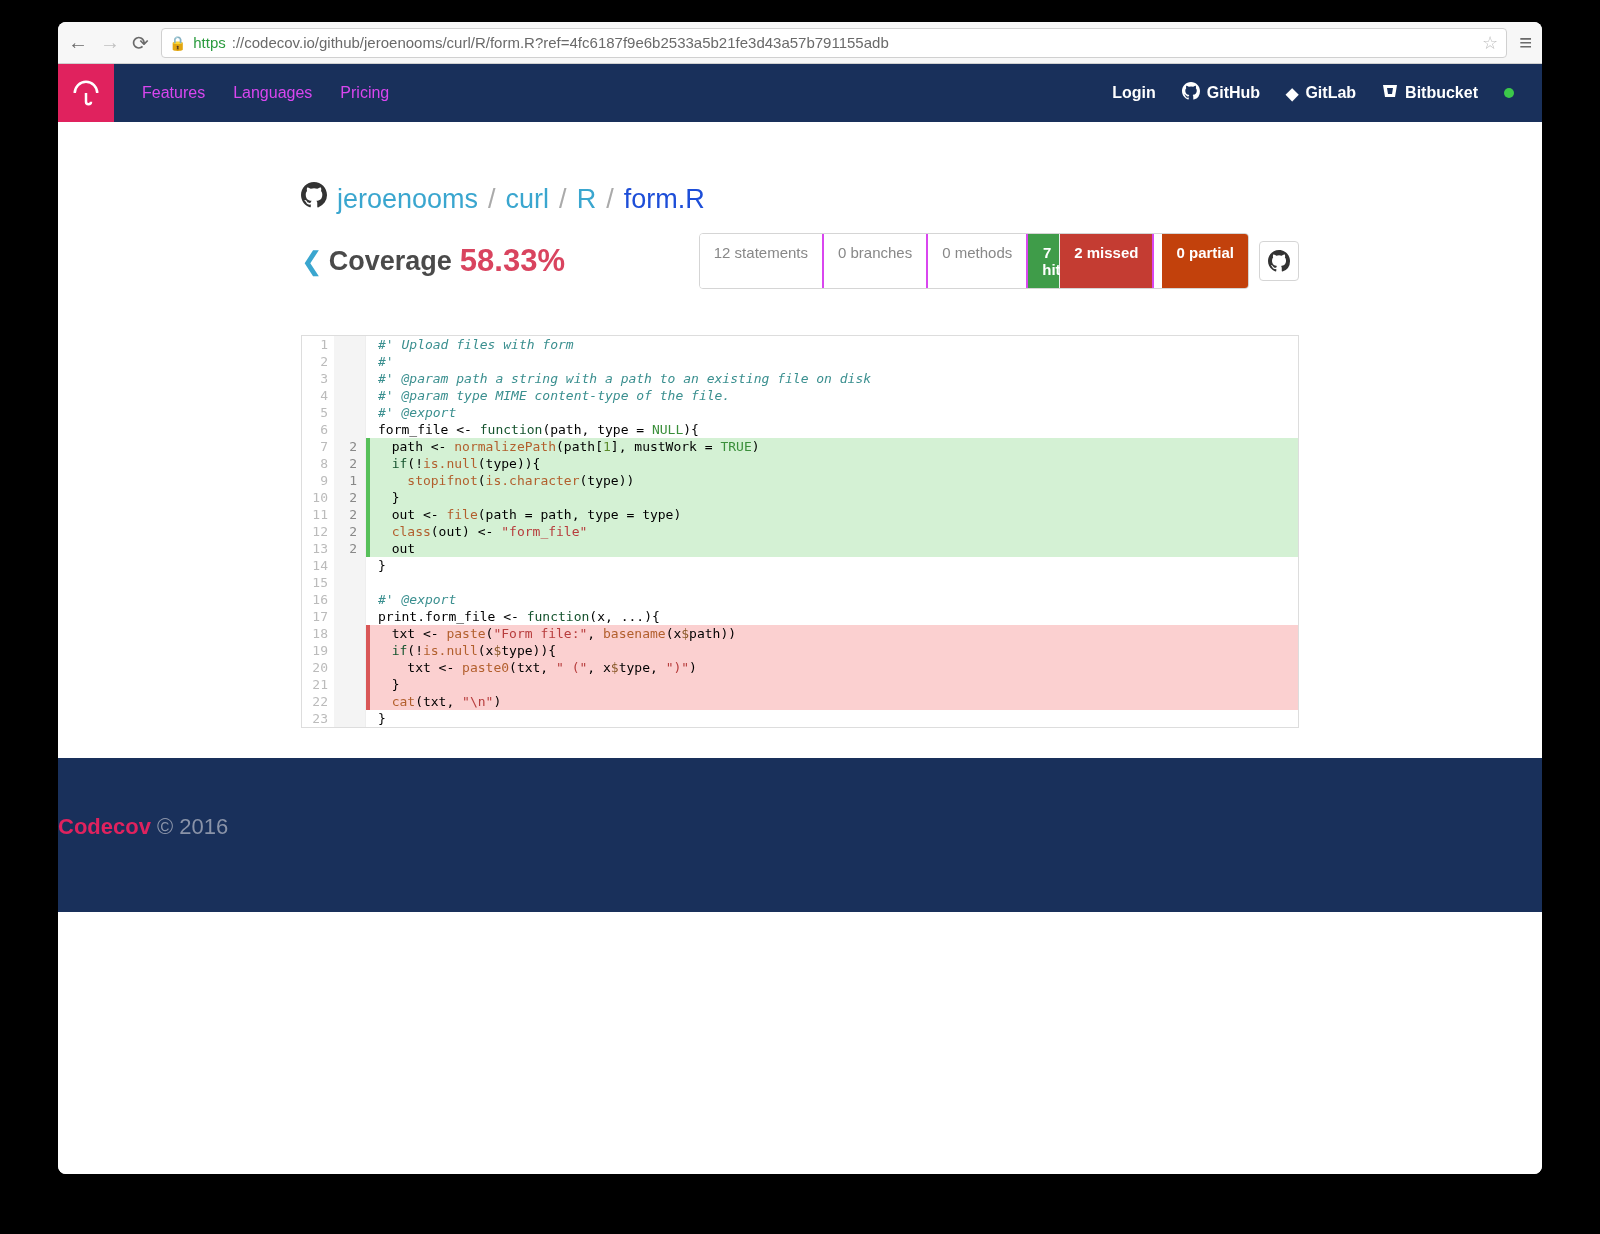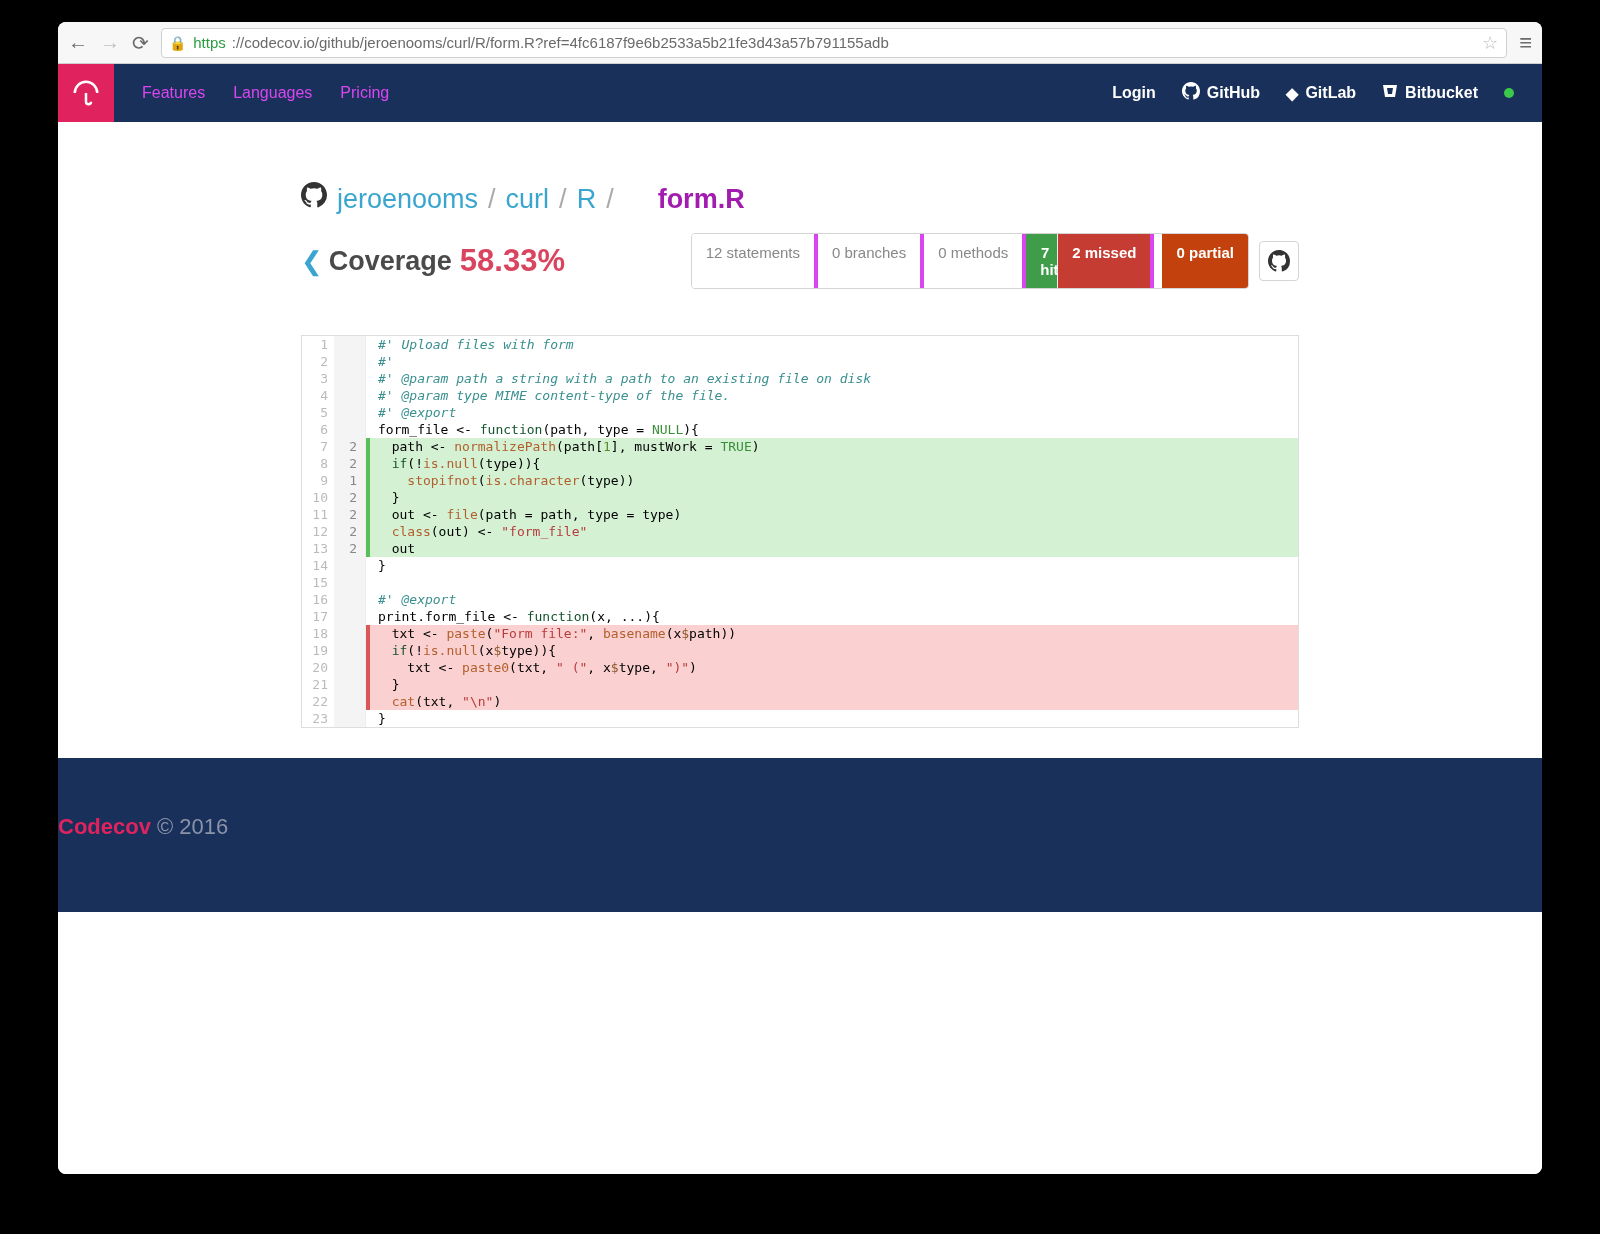--- a/index.html
+++ b/index.html
@@ -84,28 +84,28 @@
 .spacer {flex:1;}
 .rightnav { display:flex; gap:26px; align-items:center; margin-right:28px; font-size:16px; font-weight:600;}
 .rightnav .item { display:flex; align-items:center; gap:7px;}
 .dot { width:10px;height:10px;border-radius:50%;background:#3cc84a; }
 .content { flex:1; background:#fff; overflow:auto; }
 .inner { max-width:998px; margin:0 auto; padding:60px 0 30px 0; }
 .breadcrumb { font-size:27px; color:#666; display:flex; gap:10px; align-items:flex-end;}
 .breadcrumb a { color:#3aa6cf; text-decoration:none; }
 .breadcrumb .ghicon { color:#333; }
 .breadcrumb .sep { color:#aaa; }
-.breadcrumb .cur { color:#a21caf; font-weight:700;margin-left:34px;}
+.breadcrumb .cur { color:#1d4ed8; font-weight:400;}
 .covline { display:flex; align-items:center; margin-top:18px;}
 .covline .back { color:#3aa6cf; font-size:26px; margin-right:6px;}
 .covline .lbl { font-size:27px; font-weight:700; color:#4a4a4a;}
 .covline .pct { font-size:31px; font-weight:700; color:#d9445f; margin-left:8px;}
 .pills { margin-left:auto; display:flex; align-items:center; gap:0;}
 .pillgroup { display:flex; border:1px solid #d5d5d5; border-radius:4px; overflow:hidden;}
-.pill { padding:10px 14px; font-size:15px; color:#888; border-right:4px solid #d946ef; background:#fff;}
+.pill { padding:10px 14px; font-size:15px; color:#888; border-right:2px solid #d946ef; background:#fff;}
 .pill:last-child{border-right:none;}
 .pill.hits{ background:#3f9c49;color:#fff;font-weight:600;}
 .pill.missed{ background:#c43c32;color:#fff;font-weight:600;}
 .pill.partial{ background:#c2410c;color:#fff;font-weight:600;margin-left:8px;}
 .ghbtn { margin-left:10px; width:40px;height:40px;border:1px solid #d5d5d5;border-radius:4px;display:flex;align-items:center;justify-content:center;font-size:22px;color:#333;}
 .codebox { margin-top:46px; border:1px solid #ddd; }
 .coderow { display:flex; font-family:Menlo,Consolas,monospace; font-size:13px; min-height:17px; line-height:17px;}
 .ln { width:32px; text-align:right; color:#bbb; padding-right:6px; background:#fff;}
 .hits { width:32px; text-align:right; padding-right:8px; color:#888;background:#f4f4f4;border-right:1px solid #eee;}
 .marker { width:6px; }

